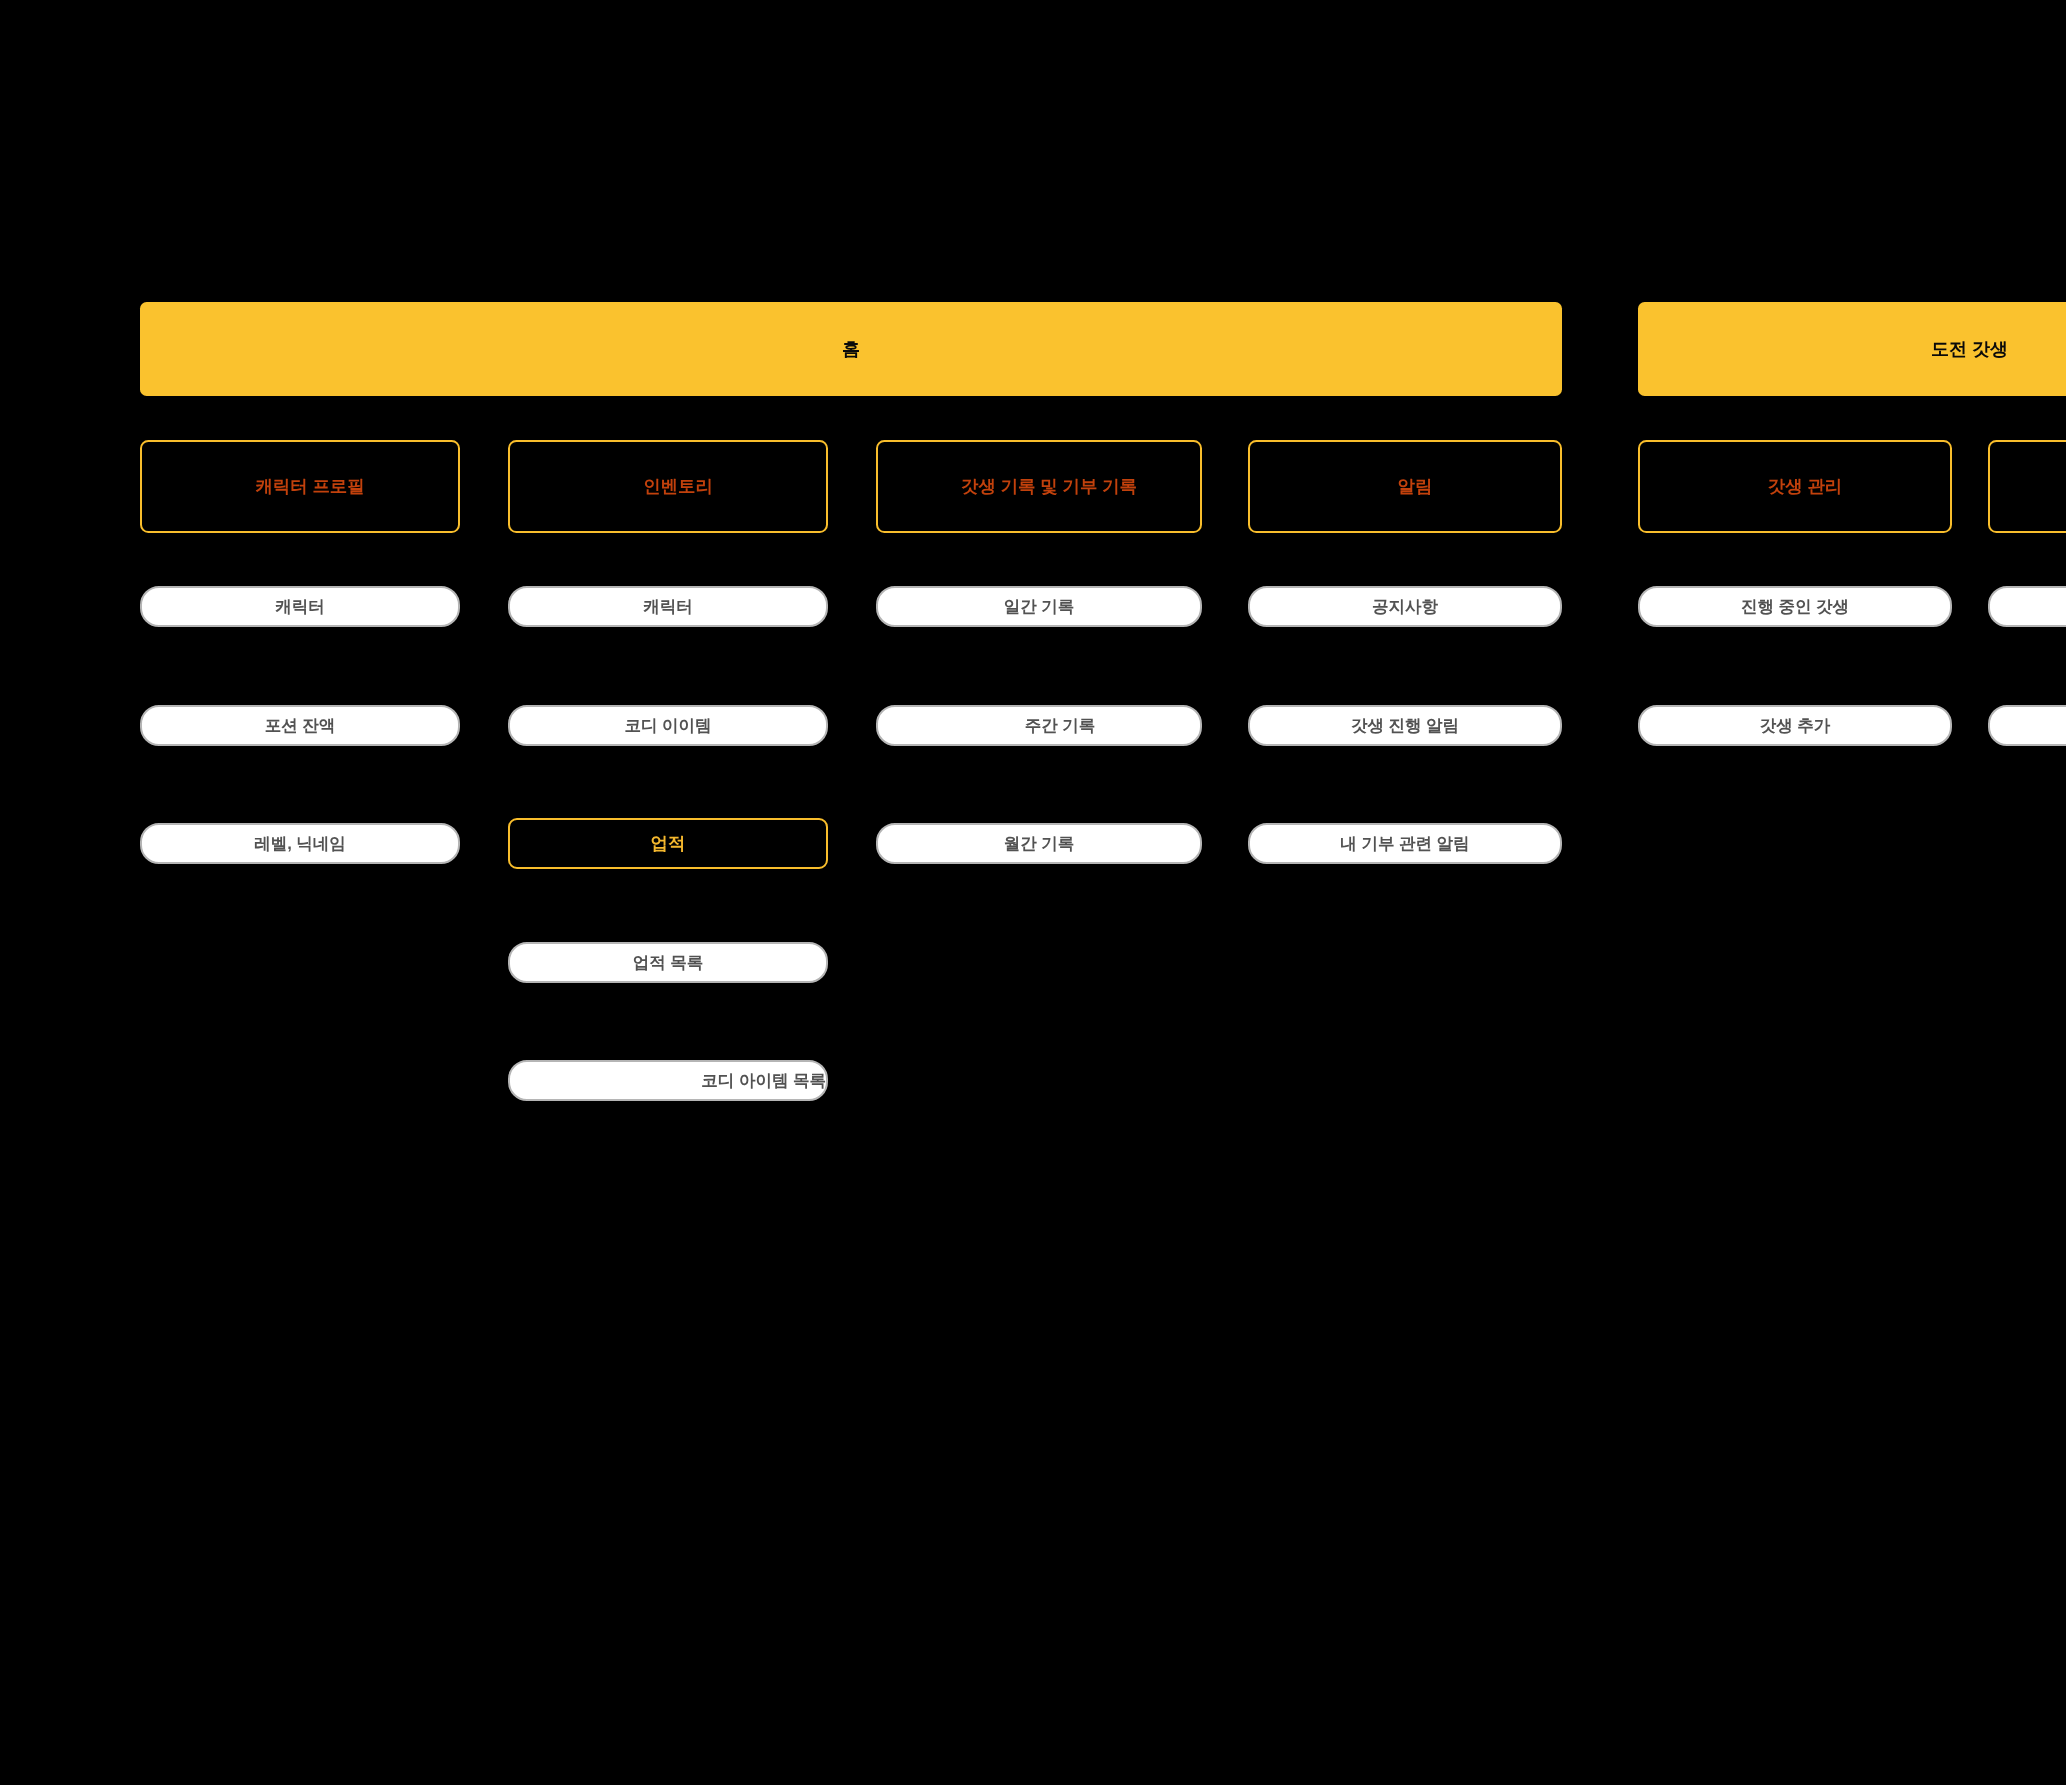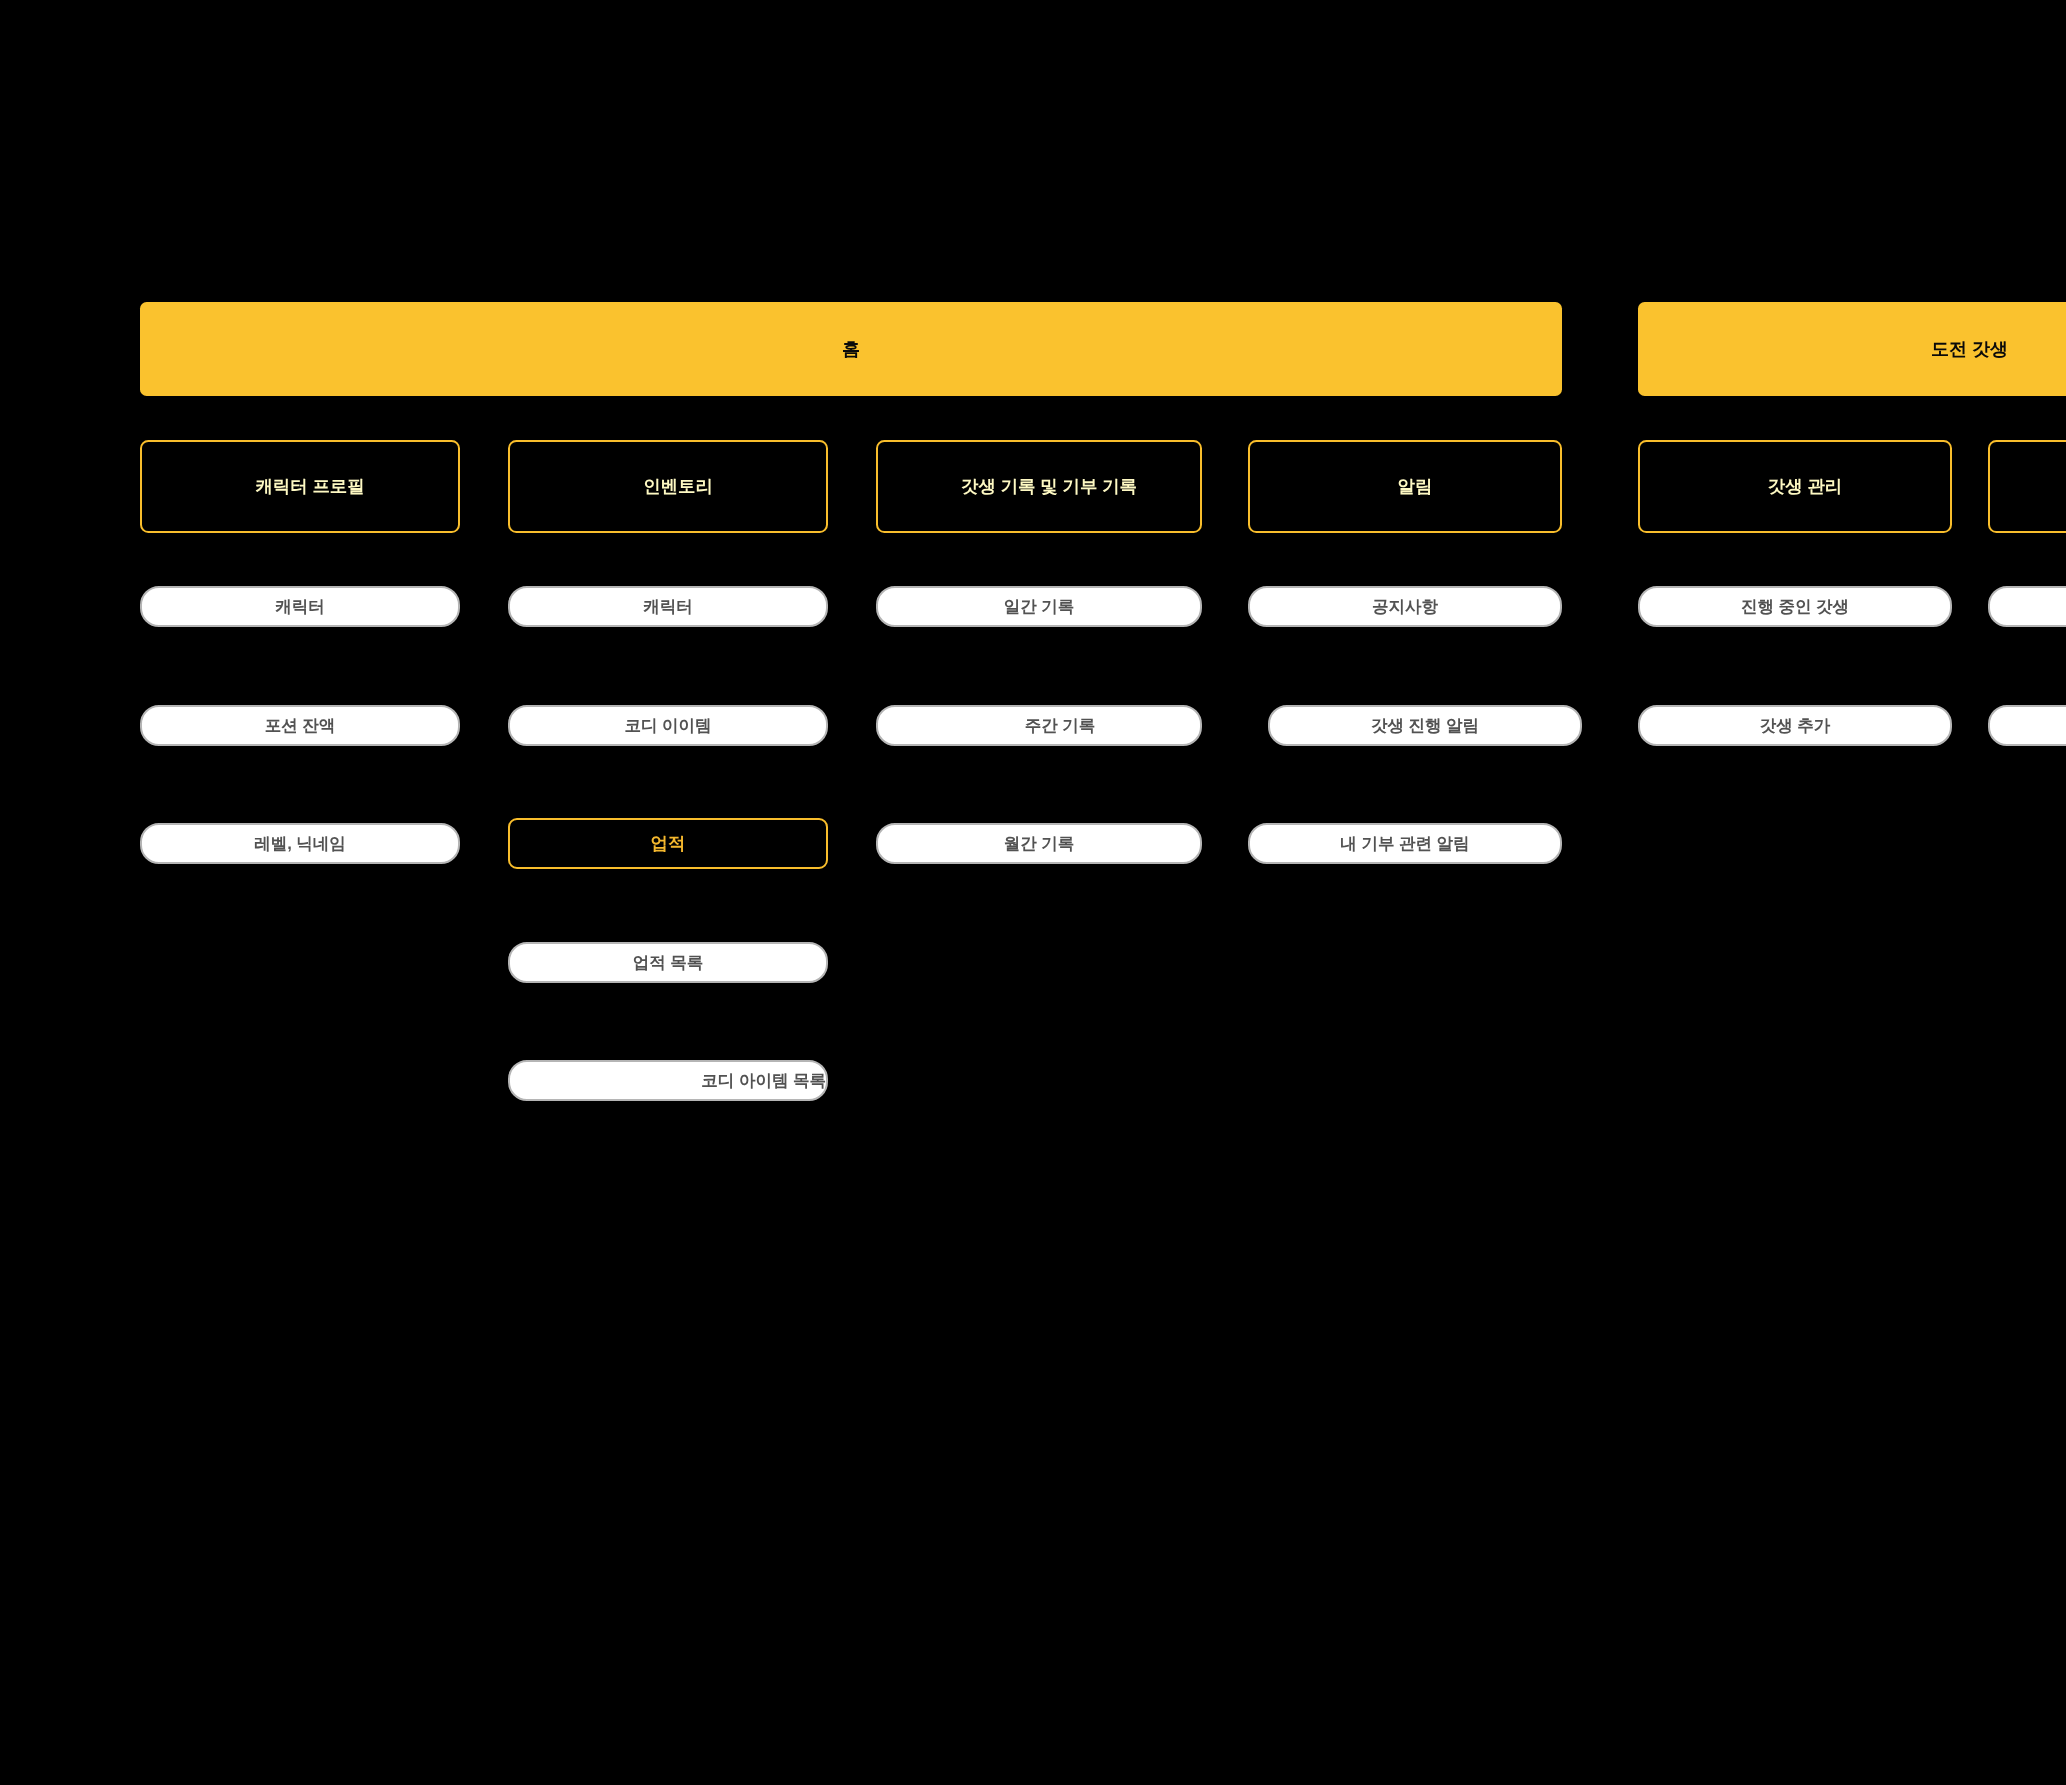--- a/index.html
+++ b/index.html
@@ -3,21 +3,21 @@
 <meta charset="utf-8">
 <style>
   html,body{margin:0;padding:0;background:#000;}
   body{width:3174px;height:1785px;position:relative;font-family:"Liberation Sans","DejaVu Sans",sans-serif;overflow:hidden;}
   #page-title{position:absolute;top:182px;left:0;width:3174px;text-align:center;font-size:49px;font-weight:bold;letter-spacing:0.8px;}
   .canvas{position:absolute;inset:0;}
   .node{position:absolute;box-sizing:border-box;display:flex;align-items:center;justify-content:center;text-align:center;line-height:1.25;}
   
   .lvl0{background:#FAC22E;color:#0a0a0a;font-weight:bold;font-size:18px;border-radius:6.6px;height:94px;}
   
-  .lvl1{background:#000;color:#fef9c3;font-weight:bold;font-size:17.4px;border:2.5px solid #F9BE2C;border-radius:8.3px;height:93px;padding-left:20px;}
+  .lvl1{background:#000;color:#c2410c;font-weight:bold;font-size:17.4px;border:2.5px solid #F9BE2C;border-radius:8.3px;height:93px;padding-left:20px;}
   
   .leaf{background:#fff;color:#525252;font-weight:bold;font-size:16.5px;border:2.1px solid #b5b5b5;border-radius:19px;height:41px;}
   
   .leaf-hl{background:#000;color:#F5B82E;font-weight:bold;font-size:17.4px;border:2.5px solid #F9BE2C;border-radius:9px;height:51px;}
 </style>
 </head>
 <body>
 
 <div id="page-title">IA</div>
 
@@ -66,21 +66,21 @@
     </div>
     <div class="node leaf" style="left: 876px; top: 823px; width: 326px; height: 41px;">
       <span>월간 기록</span>
     </div>
     <div class="node lvl1" style="left: 1248px; top: 440px; width: 314px; height: 93px;">
       <span>알림</span>
     </div>
     <div class="node leaf" style="left: 1248px; top: 586px; width: 314px; height: 41px;">
       <span>공지사항</span>
     </div>
-    <div class="node leaf" style="left: 1248px; top: 705px; width: 314px; height: 41px; margin-left: 20px;">
+    <div class="node leaf" style="left: 1248px; top: 705px; width: 314px; height: 41px;">
       <span>갓생 진행 알림</span>
     </div>
     <div class="node leaf" style="left: 1248px; top: 823px; width: 314px; height: 41px;">
       <span>내 기부 관련 알림</span>
     </div>
     <div class="node lvl0" style="left: 1638px; top: 302px; width: 663px; height: 94px;">
       <span>도전 갓생</span>
     </div>
     <div class="node lvl1" style="left: 1638px; top: 440px; width: 314px; height: 93px;">
       <span>갓생 관리</span>

